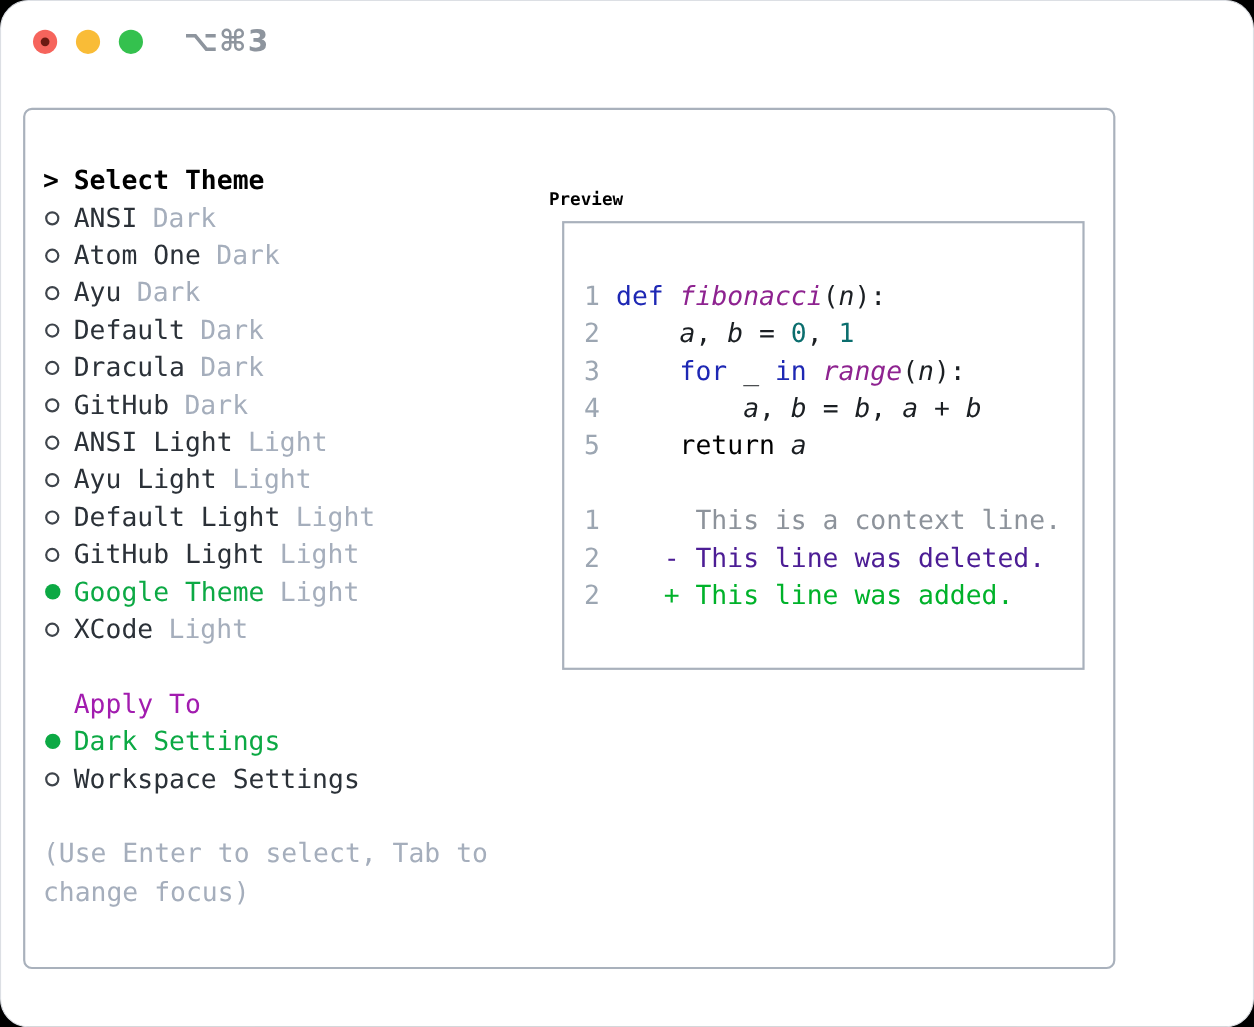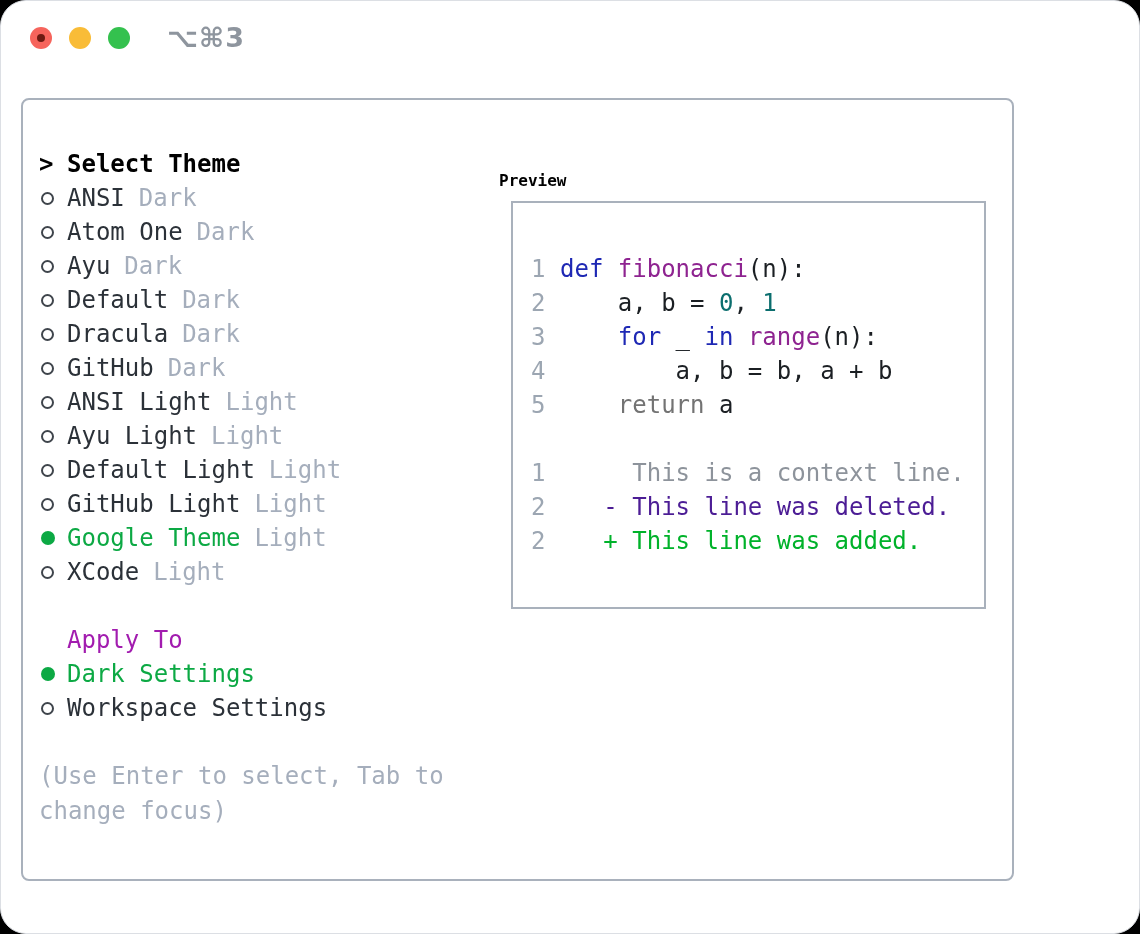--- a/index.html
+++ b/index.html
@@ -42,21 +42,21 @@
   .preview-title{position:absolute;left:476px;top:47px;height:34px;display:flex;align-items:center;
     font-size:16px;font-weight:bold;color:#000;margin-top:16px;}
   .preview-box{
     position:absolute;left:488px;top:101px;width:475px;height:408px;box-sizing:border-box;
     border:2px solid #a9b1bc;background:#fff;padding:49px 0 0 18px;overflow:hidden;
   }
   .pline{display:flex;align-items:center;height:34px;font-size:24px;}
   .ln{flex:0 0 15px;margin-right:14px;white-space:pre;}
   .pcode{white-space:pre;display:flex;}
   .seg{white-space:pre;}
-  .seg.i{}
+  .seg.i{font-style:italic;}
 </style>
 </head>
 <body>
 
 <div class="window">
 
   <div class="titlebar">
     <div class="lights">
       <span class="light red">
           <span class="dot"></span>
@@ -201,21 +201,21 @@
         <div class="pline">
           <span class="ln" style="color: rgb(156, 166, 178);">3</span>
           <span class="pcode"><span class="seg" style="color: rgb(27, 31, 35);">    </span><span class="seg" style="color: rgb(30, 40, 180);">for</span><span class="seg" style="color: rgb(27, 31, 35);"> _ </span><span class="seg" style="color: rgb(30, 40, 180);">in</span><span class="seg" style="color: rgb(27, 31, 35);"> </span><span class="seg i" style="color: rgb(142, 35, 144);">range</span><span class="seg" style="color: rgb(27, 31, 35);">(</span><span class="seg i" style="color: rgb(27, 31, 35);">n</span><span class="seg" style="color: rgb(27, 31, 35);">):</span></span>
         </div>
         <div class="pline">
           <span class="ln" style="color: rgb(156, 166, 178);">4</span>
           <span class="pcode"><span class="seg" style="color: rgb(27, 31, 35);">        </span><span class="seg i" style="color: rgb(27, 31, 35);">a</span><span class="seg" style="color: rgb(27, 31, 35);">, </span><span class="seg i" style="color: rgb(27, 31, 35);">b</span><span class="seg" style="color: rgb(27, 31, 35);"> = </span><span class="seg i" style="color: rgb(27, 31, 35);">b</span><span class="seg" style="color: rgb(27, 31, 35);">, </span><span class="seg i" style="color: rgb(27, 31, 35);">a</span><span class="seg" style="color: rgb(27, 31, 35);"> + </span><span class="seg i" style="color: rgb(27, 31, 35);">b</span></span>
         </div>
         <div class="pline">
           <span class="ln" style="color: rgb(156, 166, 178);">5</span>
-          <span class="pcode"><span class="seg" style="color: rgb(27, 31, 35);">    </span><span class="seg" style="color: #737373; text-align: center;">return</span><span class="seg" style="color: rgb(27, 31, 35);"> </span><span class="seg i" style="color: rgb(27, 31, 35);">a</span></span>
+          <span class="pcode"><span class="seg" style="color: rgb(27, 31, 35);">    </span><span class="seg" style="color: #000000; text-align: center;">return</span><span class="seg" style="color: rgb(27, 31, 35);"> </span><span class="seg i" style="color: rgb(27, 31, 35);">a</span></span>
         </div>
         <div class="pline">
           <span class="ln" style="color: rgb(156, 166, 178);"></span>
           <span class="pcode"></span>
         </div>
         <div class="pline">
           <span class="ln" style="color: rgb(156, 166, 178);">1</span>
           <span class="pcode"><span class="seg" style="color: rgb(141, 147, 155);">     This is a context line.</span></span>
         </div>
         <div class="pline">

